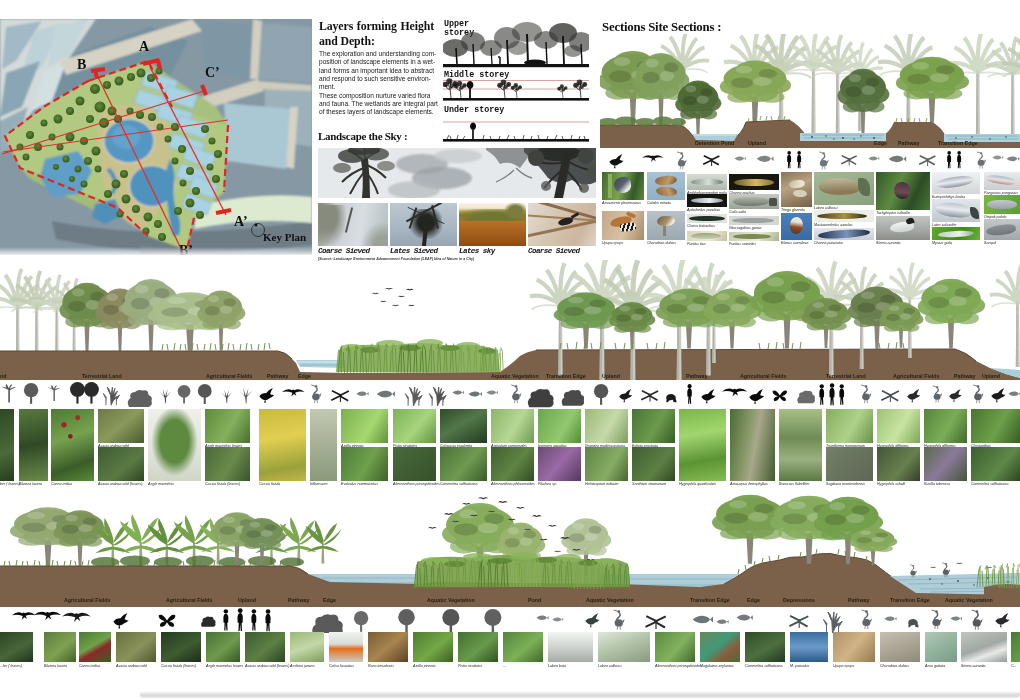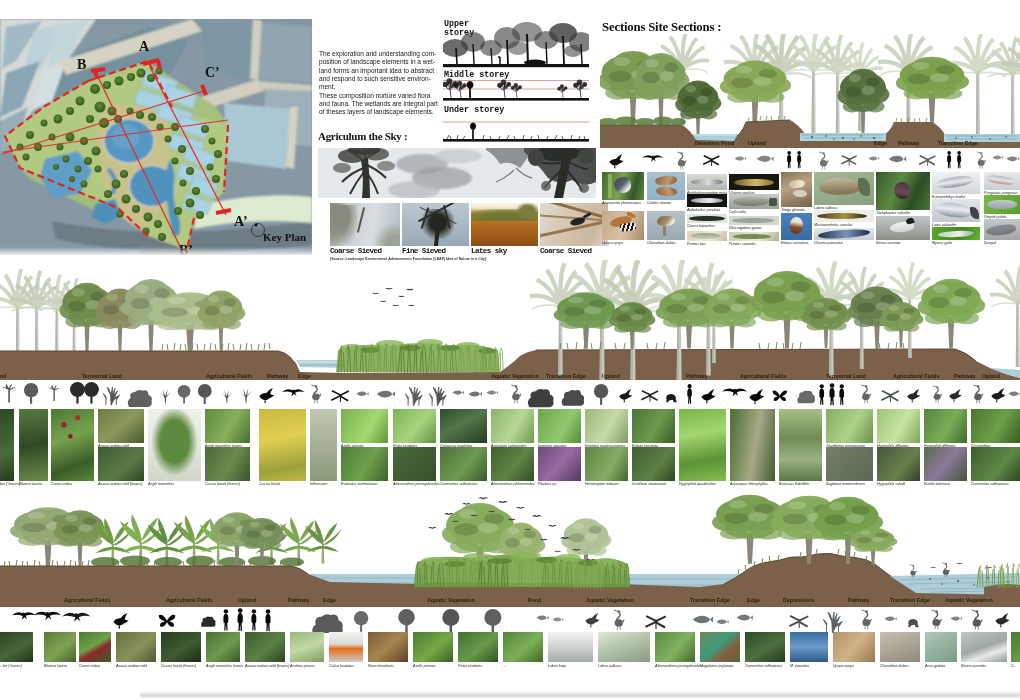--- a/index.html
+++ b/index.html
@@ -295,24 +295,25 @@
 
 <circle cx="258" cy="211" r="6.5" fill="none" stroke="#222" stroke-width="0.8"></circle>
 <circle cx="256" cy="206" r="1.5" fill="#111"></circle>
 
 <rect x="0" y="228" width="312" height="8" fill="url(#fadew)"></rect>
 
 <text x="263" y="222" font-family="Liberation Serif,serif" font-weight="bold" font-size="11" fill="#101010">Key Plan</text>
 </svg>
 </div>
 
+<div class="abs h1" style="left:319px;top:19px;width:115px;font-size:11.8px;line-height:15px;text-align:justify;letter-spacing:-0.1px;">Layers forming Height and&nbsp;Depth:</div>
 
 <div class="abs" style="left:319px;top:50px;width:118px;font-size:6.6px;line-height:8.35px;color:#1a1a1a;letter-spacing:-0.03px;white-space:nowrap;">The exploration and understanding com-<br>position of landscape elements in a wet-<br>land forms an important idea to abstract<br>and respond to such sensitive environ-<br>ment.<br>These composition nurture varied flora<br>and fauna. The wetlands are integral part<br>of theses layers of landscape elements.</div>
 
-<div class="abs h1" style="left:318px;top:130px;font-size:11px;letter-spacing:-0.3px;">Agriculum the Sky :</div>
+<div class="abs h1" style="left:318px;top:130px;font-size:11px;letter-spacing:-0.3px;">Landscape the Sky :</div>
 
 <div class="abs" id="storeys" style="left:443px;top:18px;width:146px;height:130px;">
 <svg width="146" height="130" viewBox="0 0 146 130">
 <defs>
 <g id="btree">
             <path d="M0,0 L-1,-10 M-1,-10 Q-6,-12 -8,-17 M-1,-10 Q-4,-16 -3,-21 M-1,-11 Q2,-16 6,-19 M-1,-13 Q0,-18 -1,-22" stroke="#111" stroke-width="1" fill="none"></path>
             <circle cx="-7" cy="-17" r="3.4" fill="#111" opacity=".85"></circle>
             <circle cx="-2" cy="-21" r="3.8" fill="#111" opacity=".8"></circle>
             <circle cx="5" cy="-18" r="3.2" fill="#111" opacity=".85"></circle>
             <circle cx="1" cy="-15" r="3" fill="#111" opacity=".7"></circle>
@@ -426,21 +427,21 @@
 <path d="M246,14 Q230,18 214,12 M248,12 Q260,20 272,22 M246,8 Q238,2 232,0 M250,8 Q260,4 268,0 M244,22 Q234,30 226,40 M248,22 Q258,32 264,42" stroke="#2a2c28" stroke-width="2" fill="none"></path>
 <circle cx="218" cy="10" r="8" fill="#3f423f"></circle>
 <circle cx="268" cy="8" r="8" fill="#414441"></circle>
 <circle cx="276" cy="24" r="7" fill="#4a4d4a"></circle>
 <circle cx="228" cy="38" r="5" fill="#585b58" opacity=".8"></circle>
 <circle cx="266" cy="40" r="5" fill="#525552" opacity=".8"></circle>
 </g>
 </svg>
 </div>
 
-<div class="abs" id="skyphotos" style="left:330px;top:203px;width:278px;height:58px;">
+<div class="abs" id="skyphotos" style="left:318px;top:203px;width:278px;height:58px;font-style:italic;">
 
 <div class="abs" style="left:0;top:0;width:70px;height:43px;background:linear-gradient(100deg,#a8ab9e 0%,#c9cfd2 30%,#d8dee2 60%,#b4bec4 100%);overflow:hidden;">
   <div class="abs" style="left:-8px;top:-10px;width:26px;height:60px;background:radial-gradient(ellipse at 30% 40%,#8a8d80 25%,rgba(138,141,128,0) 72%);"></div>
   <div class="abs" style="left:44px;top:20px;width:30px;height:30px;background:radial-gradient(ellipse at 70% 80%,#9aa196 30%,rgba(154,161,150,0) 75%);"></div>
   <div class="abs" style="left:30px;top:4px;width:2px;height:26px;background:#55584e;transform:rotate(14deg);"></div>
   <div class="abs" style="left:2px;top:2px;width:26px;height:40px;background:radial-gradient(ellipse at 40% 30%,#878b7e 30%,rgba(135,139,126,0) 75%);"></div>
 </div>
 
 <div class="abs" style="left:72px;top:0;width:67px;height:43px;background:linear-gradient(180deg,#bcc8d0,#a8b6c2 60%,#97a6b2);overflow:hidden;">
   <div class="abs" style="left:20px;top:6px;width:32px;height:30px;background:radial-gradient(circle at 50% 45%,#23251f 35%,rgba(35,37,31,0) 78%);"></div>
@@ -458,21 +459,21 @@
 
 <div class="abs" style="left:210px;top:0;width:68px;height:43px;background:linear-gradient(120deg,#e2dbd0,#d4c4b0 45%,#cdb69e 75%,#ddd5ca);overflow:hidden;">
   <div class="abs" style="left:-4px;top:4px;width:76px;height:3px;background:#8a6a48;transform:rotate(16deg);"></div>
   <div class="abs" style="left:-4px;top:24px;width:76px;height:2.5px;background:#967450;transform:rotate(-12deg);"></div>
   <div class="abs" style="left:-4px;top:14px;width:76px;height:2px;background:#a08058;transform:rotate(4deg);"></div>
   <div class="abs" style="left:30px;top:15px;width:15px;height:7px;background:#222220;border-radius:60% 40% 50% 50%;transform:rotate(-12deg);"></div>
   <div class="abs" style="left:43px;top:11px;width:8px;height:3px;background:#222220;transform:rotate(-30deg);"></div>
 </div>
 
 <div class="abs lbl" style="left:0;top:44px;font-size:7.6px;letter-spacing:-0.6px;">Coarse Sieved</div>
-<div class="abs lbl" style="left:72px;top:44px;font-size:7.6px;letter-spacing:-0.6px;">Fine Sieved</div>
+<div class="abs lbl" style="left:72px;top:44px;font-size:7.6px;letter-spacing:-0.6px;">Lates Sieved</div>
 <div class="abs lbl" style="left:141px;top:44px;font-size:7.6px;letter-spacing:-0.6px;">Lates sky</div>
 <div class="abs lbl" style="left:210px;top:44px;font-size:7.6px;letter-spacing:-0.6px;white-space:nowrap;">Coarse Sieved</div>
 
 <div class="abs" style="left:0;top:53.5px;font-size:3.6px;color:#333;font-weight:bold;">(Source: Landscape Environment Advancement Foundation (LEAF) Idea of Nature in a City)</div>
 </div>
 
 <div class="abs h1" style="left:602px;top:20px;font-size:12.8px;letter-spacing:-0.2px;">Sections Site Sections :</div>
 
 <div class="abs" id="sec1" style="left:600px;top:34px;width:420px;height:114px;">
 <svg width="420" height="114" viewBox="0 0 420 114">

